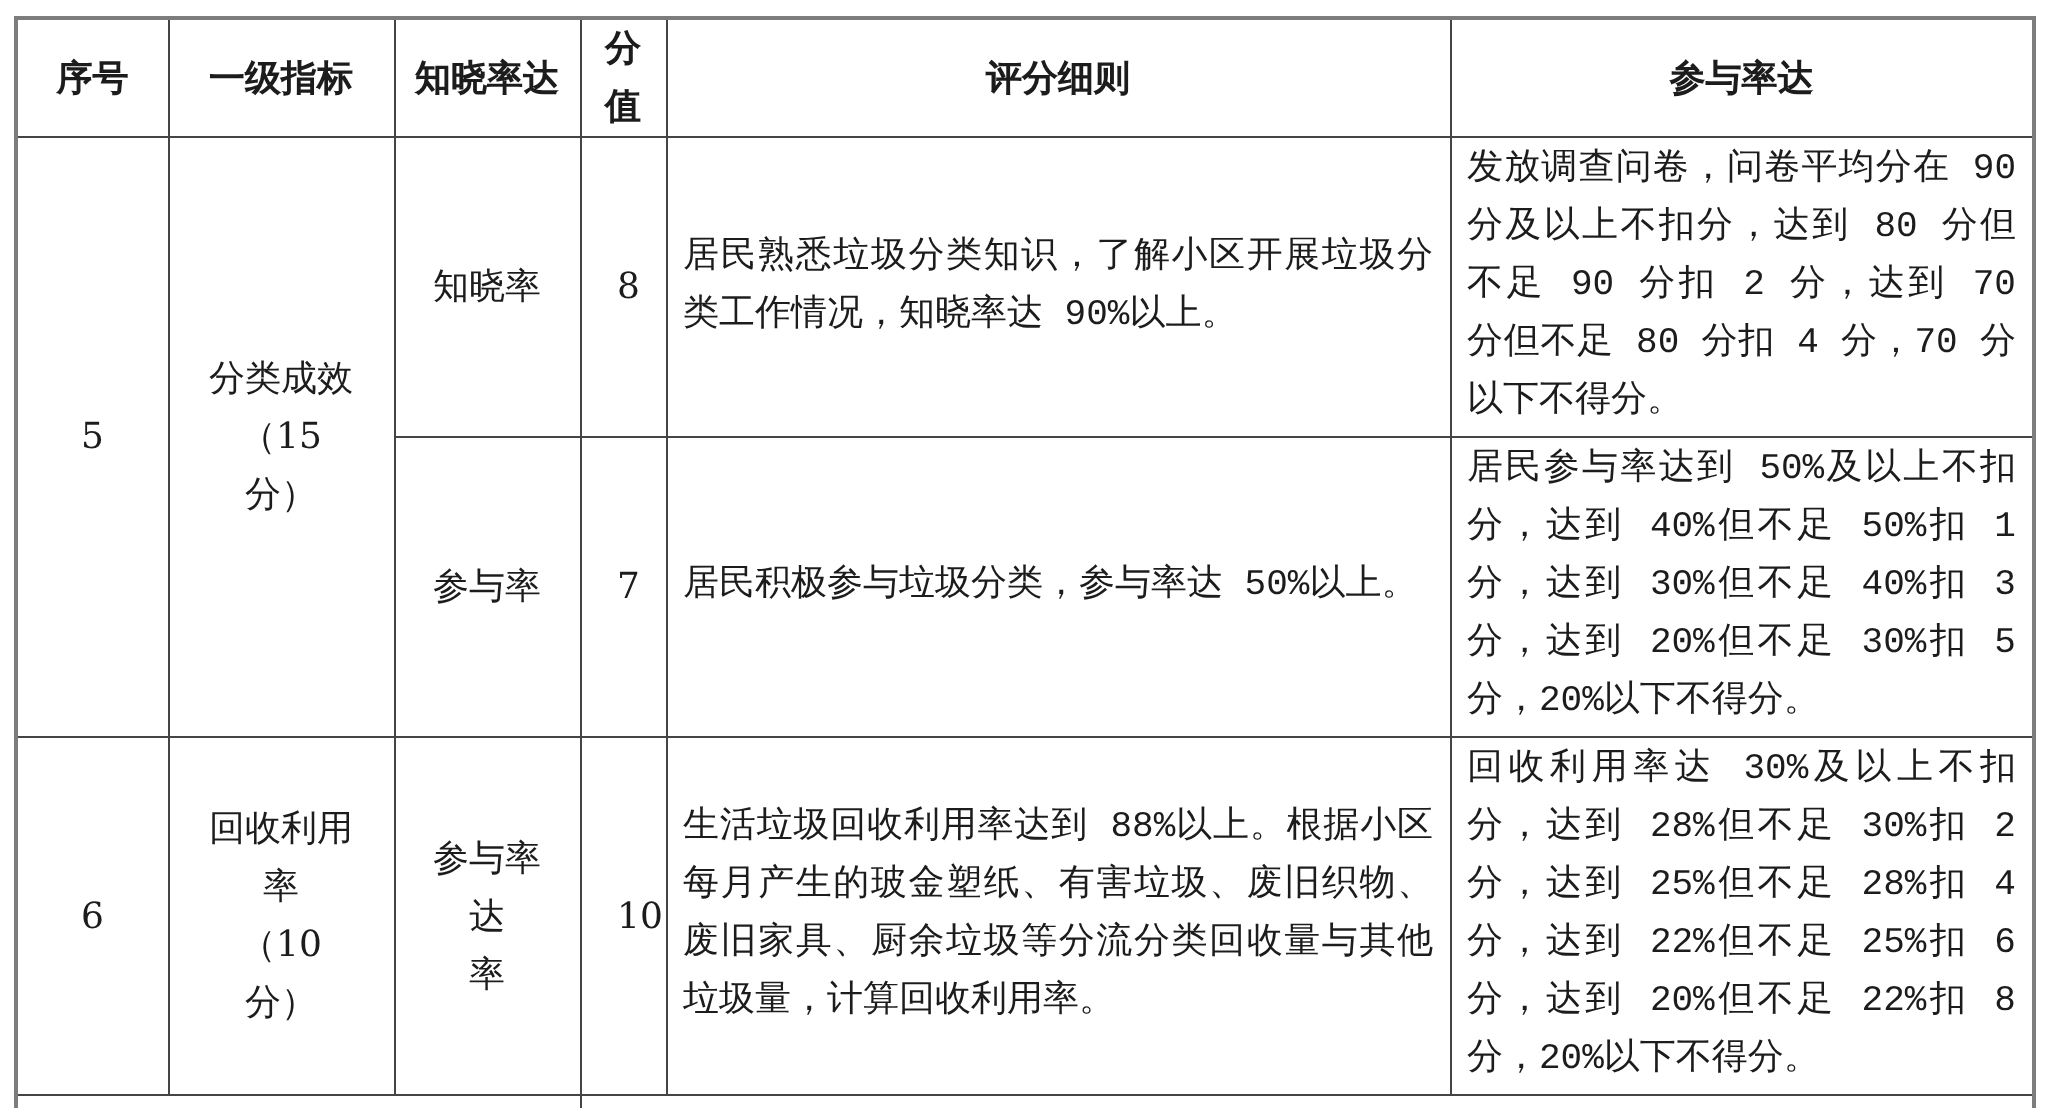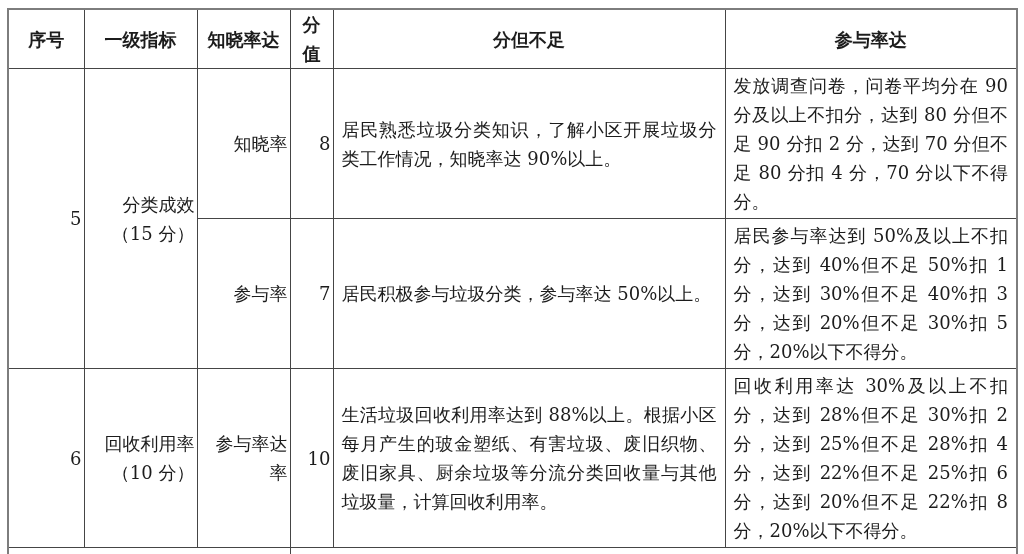--- a/index.html
+++ b/index.html
@@ -24,28 +24,29 @@
     line-height: 29px;
     vertical-align: middle;
     overflow: hidden;
   }
   .eval th {
     font-weight: bold;
     text-align: center;
     white-space: pre-line;
   }
   td.center {
-    text-align: right;
+    text-align: center;
     white-space: pre-line;
-    padding: 0 2px;
+    padding: 0 18px;
   }
   td.text {
     text-align: justify;
     text-justify: inter-ideograph;
     padding: 2px 8px;
+    font-family: Liberation Mono, monospace;
   }
   tr.r-head { height: 54px; }
   tr.r-a    { height: 116px; }
   tr.r-b    { height: 142px; }
   tr.r-c    { height: 148px; }
   tr.r-foot { height: 78px; }
 </style>
 </head>
 <body>
 
@@ -58,21 +59,21 @@
     <col style="width:392px">
     <col style="width:292px">
   </colgroup>
   <thead>
     <tr class="r-head">
       <th>序号</th>
       <th>一级指标</th>
       <th>知晓率达</th>
       <th>分
 值</th>
-      <th>分但不足</th>
+      <th>评分细则</th>
       <th>参与率达</th>
     </tr>
   </thead>
   <tbody>
     <tr class="r-a">
       <td class="center" rowspan="2">5</td>
       <td class="center" rowspan="2">分类成效
 （15 分）</td>
       <td class="center">知晓率</td>
       <td class="center">8</td>

